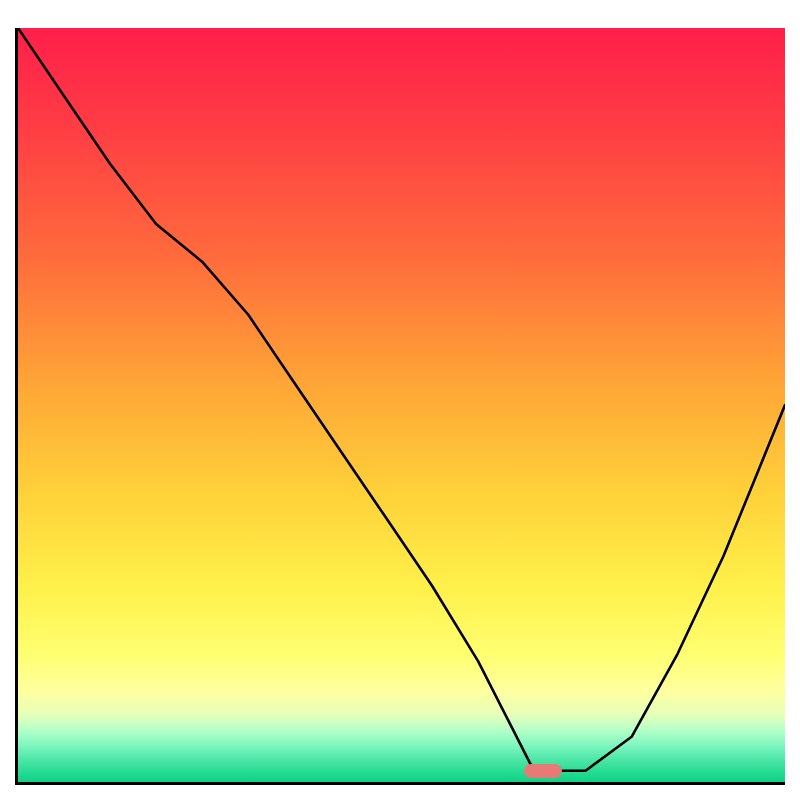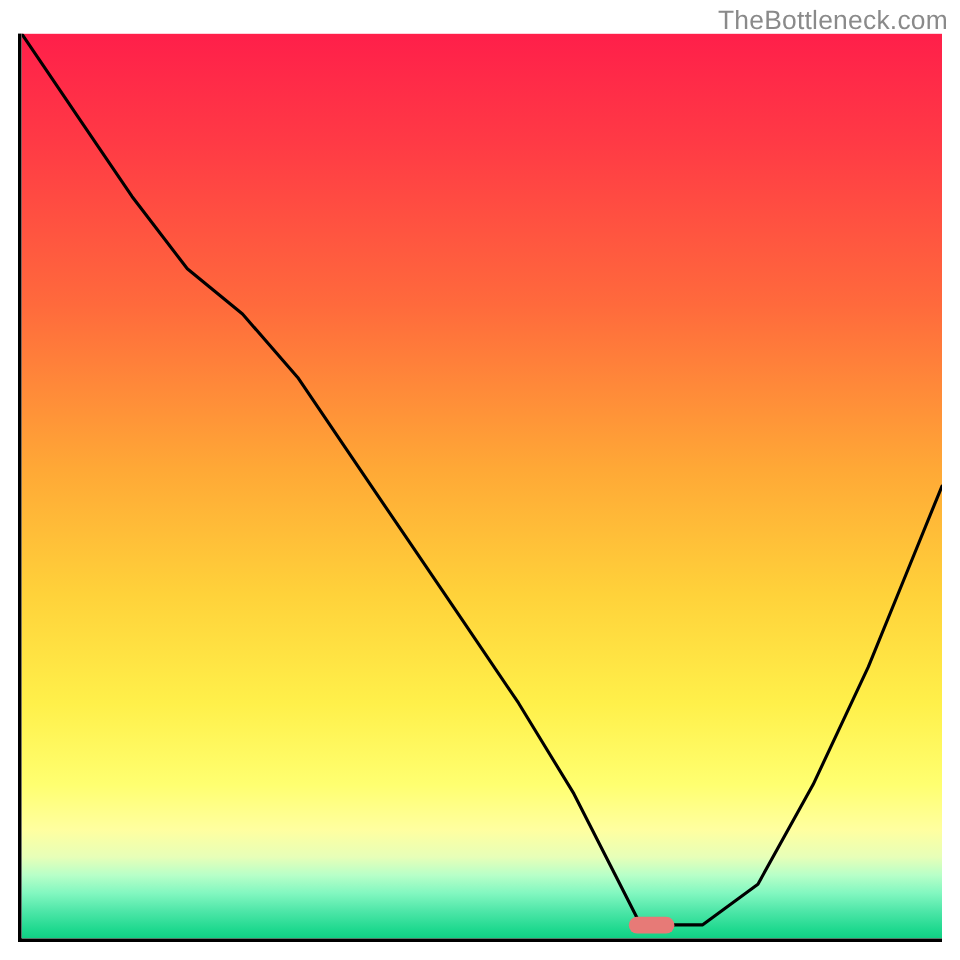--- a/index.html
+++ b/index.html
@@ -69,21 +69,20 @@
     font-weight: 500;
     letter-spacing: 0.2px;
     user-select: none;
   }
 </style>
 </head>
 <body>
 
 <div class="frame">
 
-  <div class="watermark">TheBottleneck.com</div>
 
   <div class="plot-box">
     <div class="gradient"></div>
 
     <svg class="curve" viewBox="0 0 767 754" preserveAspectRatio="none">
       <path fill="none" stroke="#000" stroke-width="2.6" stroke-linecap="round" stroke-linejoin="round" d="M0.0 0.0 L46.0 67.9 L92.0 135.7 L138.1 196.0 L184.1 233.7 L230.1 286.5 L276.1 354.4 L322.1 422.2 L368.2 490.1 L414.2 558.0 L460.2 633.4 L490.9 693.7 L513.9 738.9 L536.9 742.7 L567.6 742.7 L613.6 708.8 L659.6 625.8 L705.6 527.8 L736.3 452.4 L767.0 377.0"></path>
     </svg>
 
     <div class="marker" style="left: 506.395px; top: 735.69px; width: 38px; height: 14px; background: rgb(231, 122, 119);"></div>
   </div>

